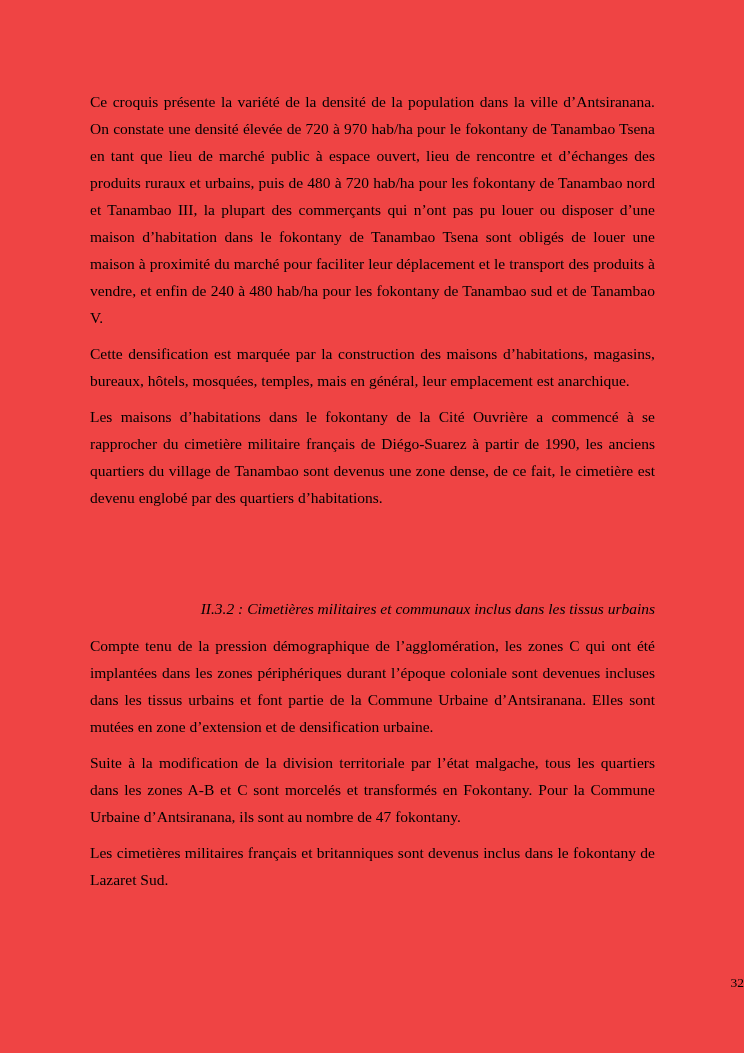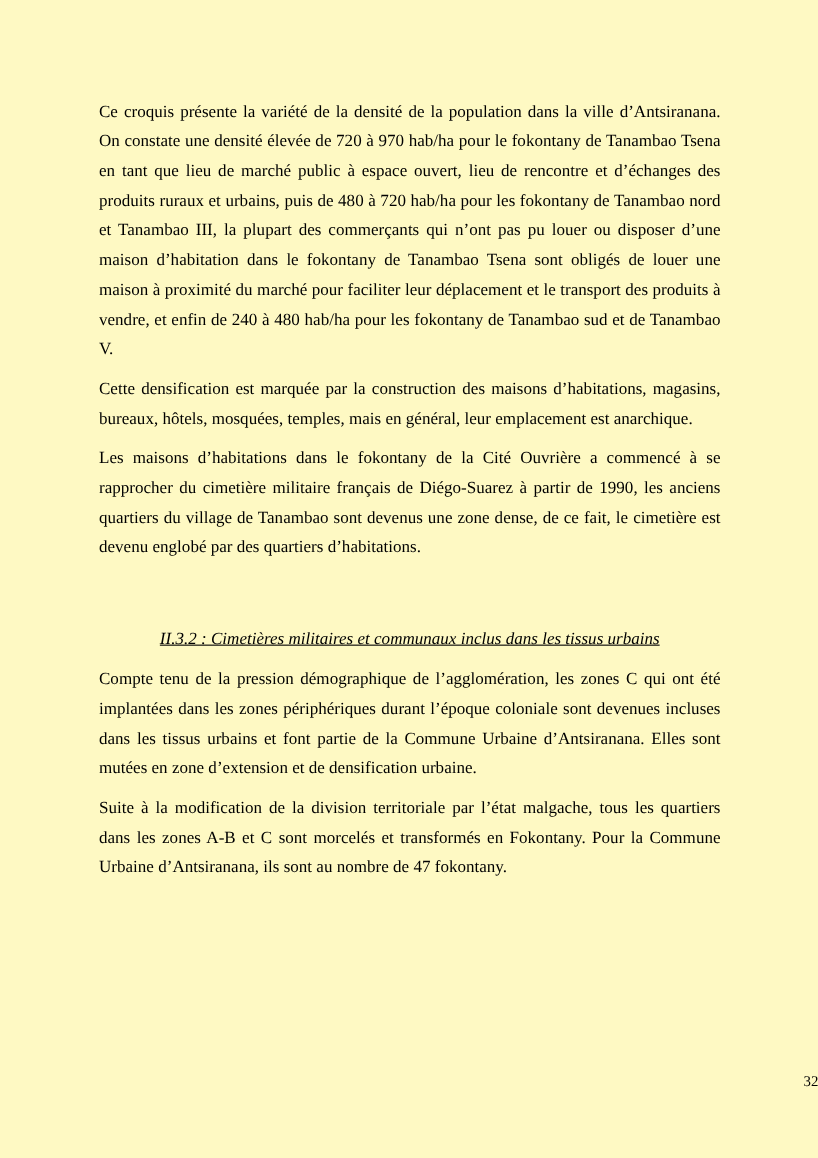--- a/index.html
+++ b/index.html
@@ -4,42 +4,41 @@
 <style>
   html, body {
     margin: 0;
     padding: 0;
     background: #ffffff;
   }
   .page {
     position: relative;
     width: 744px;
     height: 1053px;
-    background: #fef9c3;
+    background: #ef4444;
     box-sizing: border-box;
     padding: 88px 89px 0 90px;
     font-family: "Liberation Serif", "DejaVu Serif", serif;
     color: #000000;
     overflow: hidden;
   }
   .page p {
     margin: 0 0 9px 0;
     font-size: 15.5px;
     line-height: 27px;
     text-align: justify;
     text-justify: inter-word;
   }
   .section-heading {
-    margin: 56px 0 10px 0;
+    margin: 84px 0 10px 0;
     font-size: 15.5px;
     line-height: 27px;
     font-weight: normal;
     font-style: italic;
-    text-decoration: underline;
-    text-align: center;
+    text-align: right;
   }
   .page-number {
     position: absolute;
     left: 0;
     right: 0;
     bottom: 64px;
     text-align: right;
     font-size: 13.5px;
     line-height: 1;
   }
@@ -54,16 +53,17 @@
   <p>Cette densification est marquée par la construction des maisons d’habitations, magasins, bureaux, hôtels, mosquées, temples, mais en général, leur emplacement est anarchique.</p>
 
   <p>Les maisons d’habitations dans le fokontany de la Cité Ouvrière a commencé à se rapprocher du cimetière militaire français de Diégo-Suarez à partir de 1990, les anciens quartiers du village de Tanambao sont devenus une zone dense, de ce fait, le cimetière est devenu englobé par des quartiers d’habitations.</p>
 
   <h3 class="section-heading">II.3.2 : Cimetières militaires et communaux inclus dans les tissus urbains</h3>
 
   <p>Compte tenu de la pression démographique de l’agglomération, les zones C qui ont été implantées dans les zones périphériques durant l’époque coloniale sont devenues incluses dans les tissus urbains et font partie de la Commune Urbaine d’Antsiranana. Elles sont mutées en zone d’extension et de densification urbaine.</p>
 
   <p>Suite à la modification de la division territoriale par l’état malgache, tous les quartiers dans les zones A-B et C sont morcelés et transformés en Fokontany. Pour la Commune Urbaine d’Antsiranana, ils sont au nombre de 47 fokontany.</p>
 
+  <p>Les cimetières militaires français et britanniques sont devenus inclus dans le fokontany de Lazaret Sud.</p>
 
   <div class="page-number">32</div>
 
 </div>
 
 </body></html>

